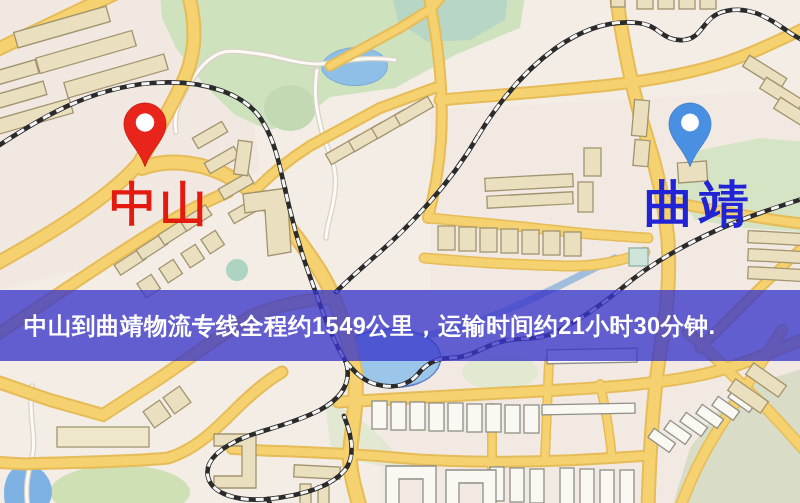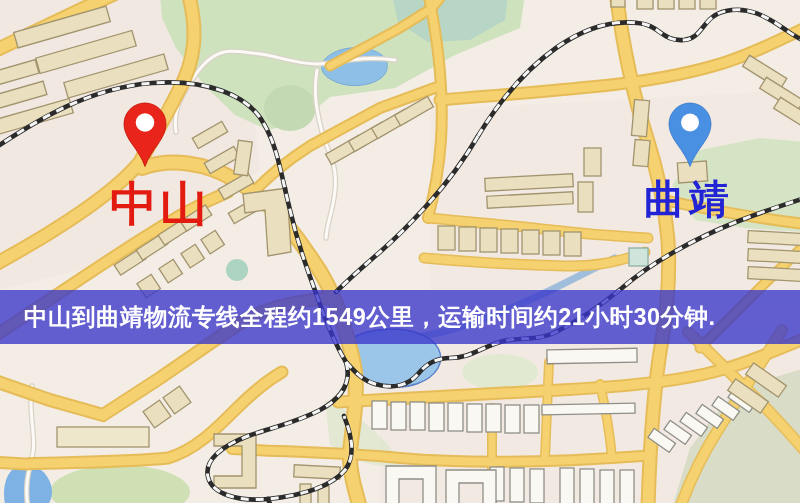--- a/index.html
+++ b/index.html
@@ -11,23 +11,23 @@
   #map-art{position:absolute;left:0;top:0;filter:blur(.5px) saturate(1.02);}
   .pin{position:absolute;width:48px;height:68px;}
   .pin svg{display:block;}
   #origin-pin{left:121px;top:101px;}
   #dest-pin{left:666px;top:101px;}
   .pin-label{
     position:absolute;font-weight:bold;line-height:1;
     white-space:nowrap;filter:blur(.2px);
   }
   #origin-label{left:94px;top:180px;font-size:47px;letter-spacing:3px;color:#e31a10;margin-left:16px;}
-  #dest-label{left:644px;top:179px;font-size:40px;letter-spacing:5px;color:#2323d6;}
+  #dest-label{left:644px;top:179px;font-size:50px;letter-spacing:5px;color:#2323d6;}
   #route-banner{
-    position:absolute;left:0;top:290px;width:800px;height:54px;
+    position:absolute;left:0;top:290px;width:800px;height:71px;
     background:rgba(56,54,202,0.78);
     display:flex;align-items:center;
     box-sizing:border-box;padding-left:24px;
   }
   #route-banner .banner-text{
     color:#ffffff;font-size:23.5px;font-weight:600;
     letter-spacing:.5px;filter:blur(.2px);white-space:nowrap;
   }
 </style>
 </head>

